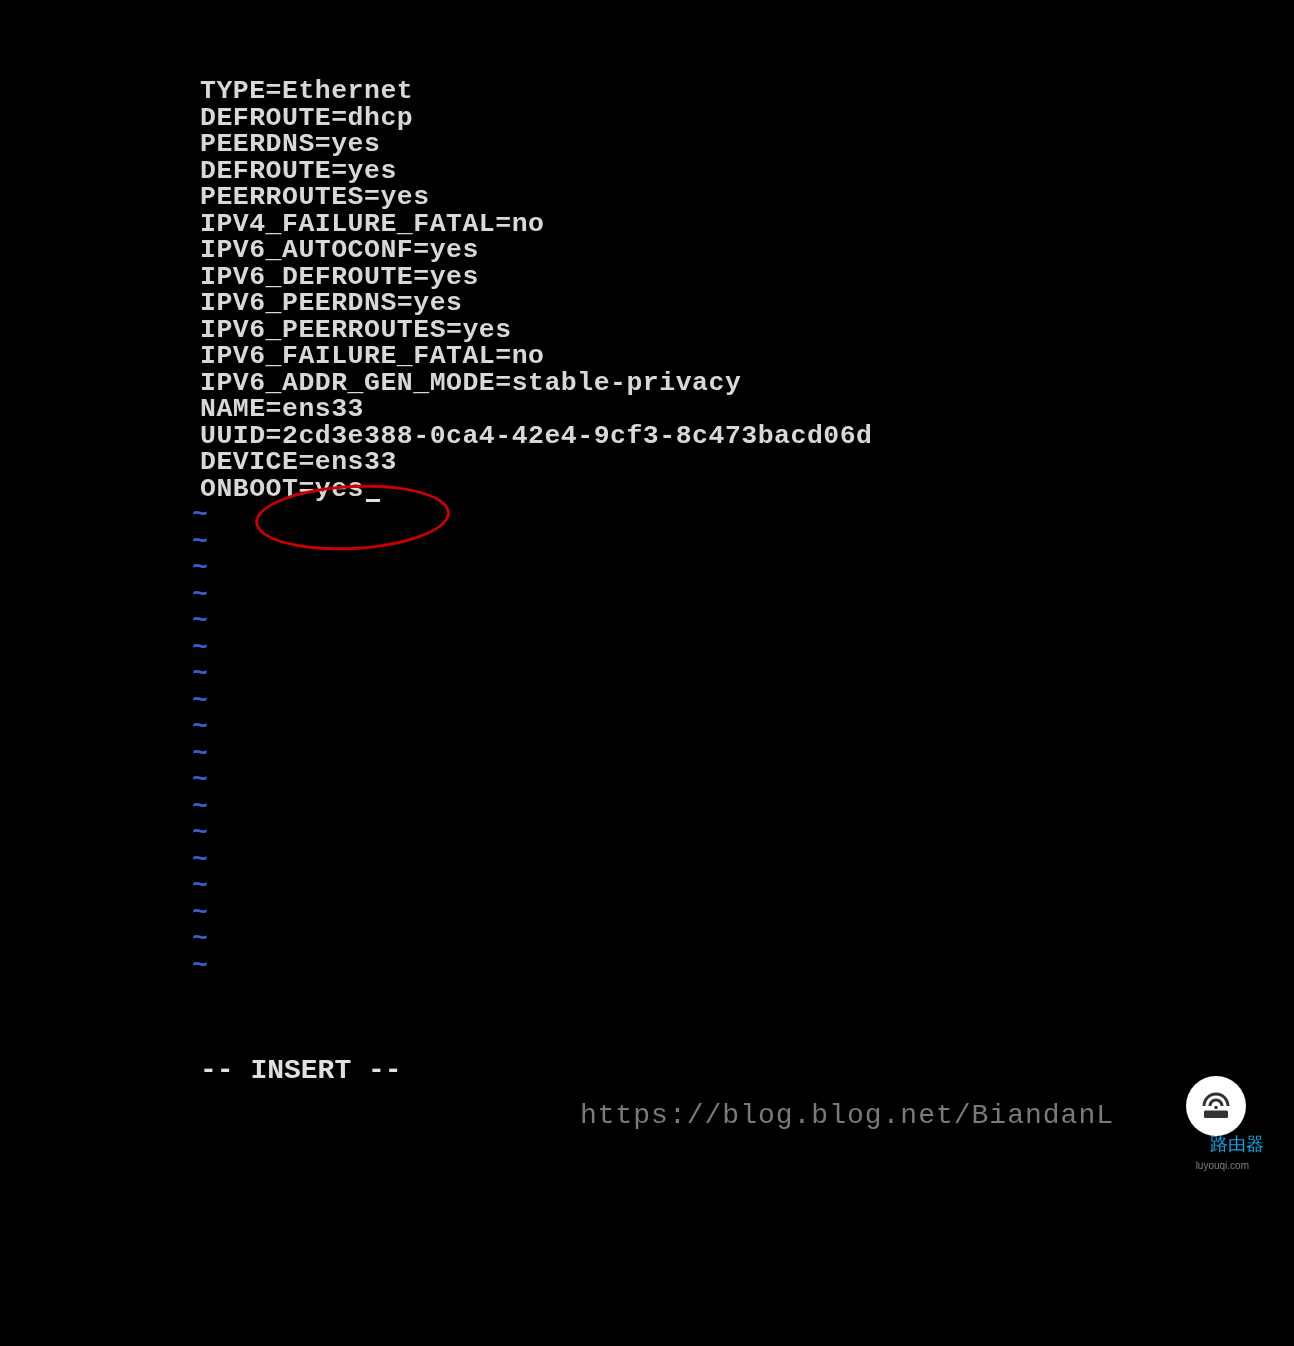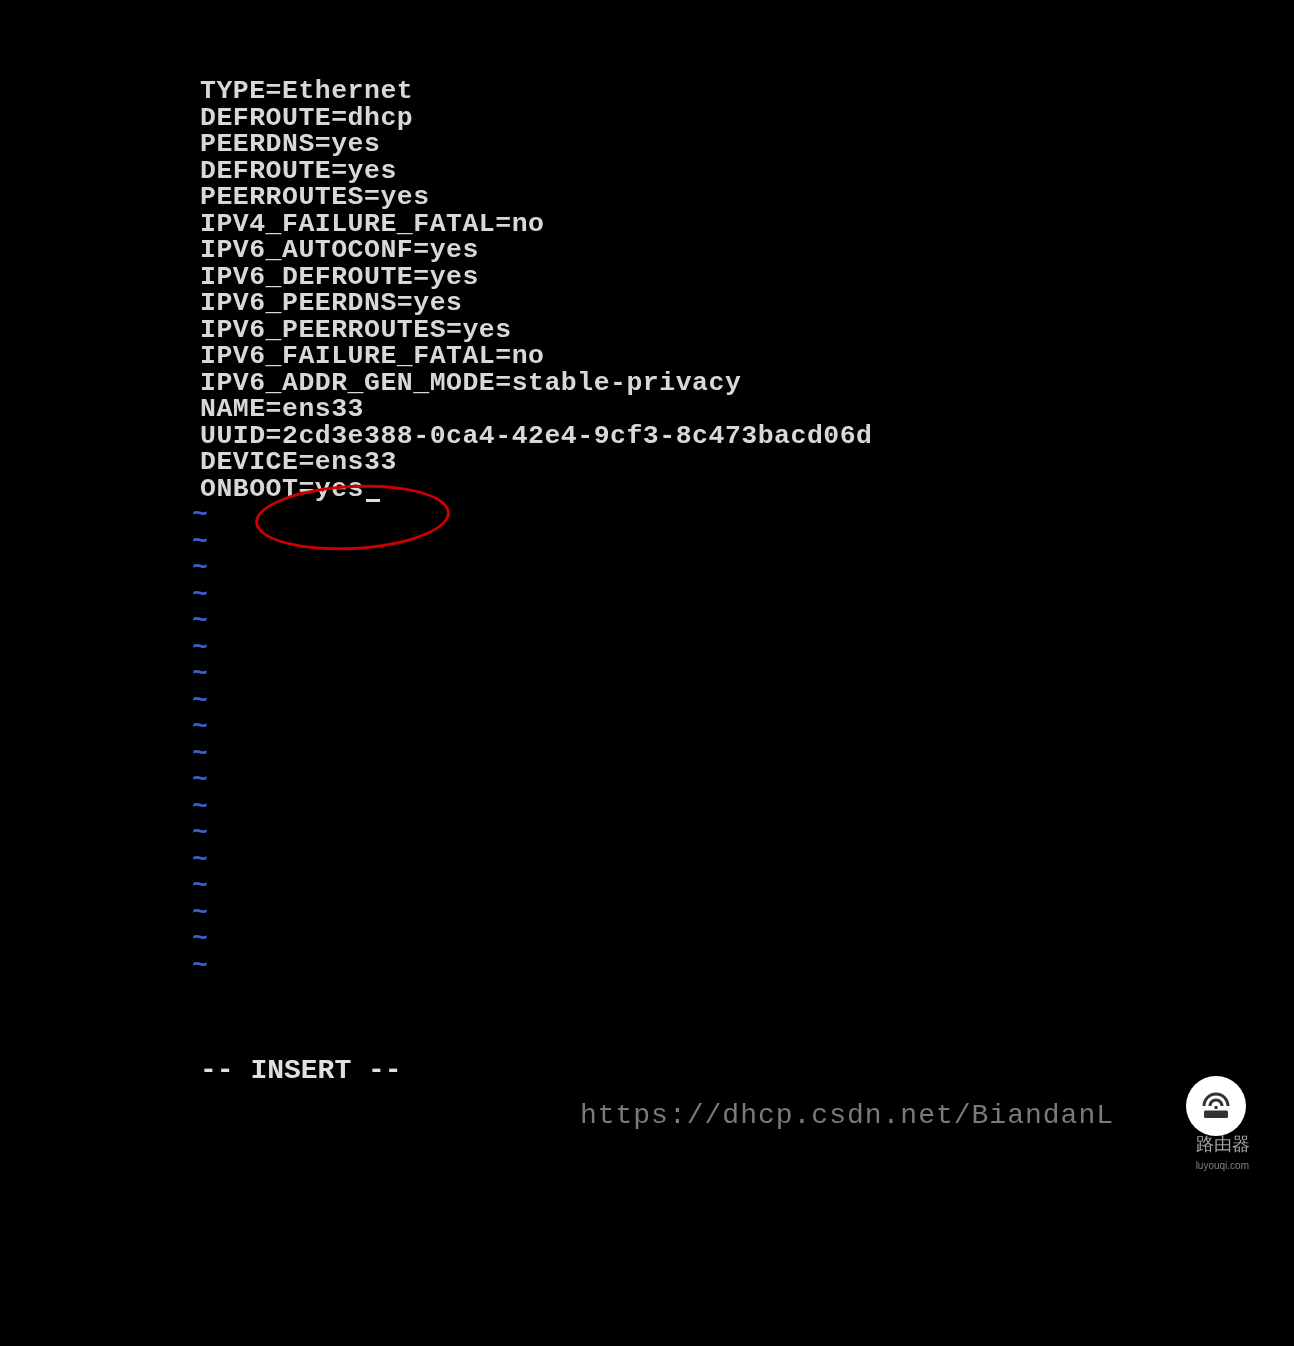--- a/index.html
+++ b/index.html
@@ -73,22 +73,22 @@
       justify-content: center;
       box-shadow: 0 2px 6px rgba(0,0,0,0.3);
     }
     .bottom-right-badge svg {
       width: 36px;
       height: 36px;
     }
     .badge-label {
       position: absolute;
       bottom: 190px;
-      right: 44px;
-      color: #a3a3a3;
+      right: 30px;
+      color: #0ea5e9;
       font-size: 18px;
       font-family: Arial, sans-serif;
     }
     .badge-sublabel {
       position: absolute;
       bottom: 175px;
       right: 45px;
       color: #808080;
       font-size: 10px;
       font-family: Arial, sans-serif;
@@ -144,21 +144,21 @@
       <div class="tilde">~</div>
       <div class="tilde">~</div>
       <div class="tilde">~</div>
     </div>
 </div>
 
 <div class="annotation-ellipse"></div>
 
 <div class="status-line">-- INSERT --</div>
 
-<div class="watermark">https://dhcp.csdn.net/BiandanL</div>
+<div class="watermark">https://blog.blog.net/BiandanL</div>
 
 <div class="bottom-right-badge">
   <svg viewBox="0 0 24 24">
     <path fill="#333" d="M12 3C7.03 3 3 7.03 3 12h2c0-3.87 3.13-7 7-7s7 3.13 7 7h2c0-4.97-4.03-9-9-9zm0 4c-2.76 0-5 2.24-5 5h2c0-1.66 1.34-3 3-3s3 1.34 3 3h2c0-2.76-2.24-5-5-5zm-1 5h2v2h-2z"></path>
     <rect fill="#333" x="4" y="15" width="16" height="5" rx="1"></rect>
   </svg>
 </div>
 <div class="badge-label">路由器</div>
 <div class="badge-sublabel">luyouqi.com</div>
 

